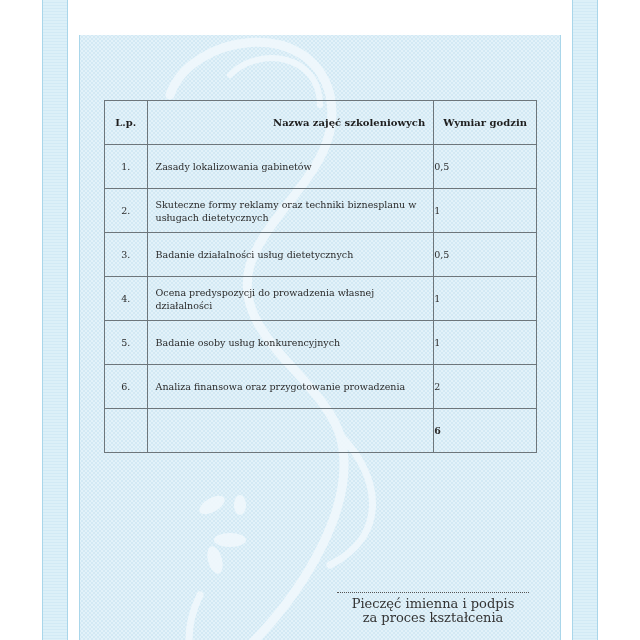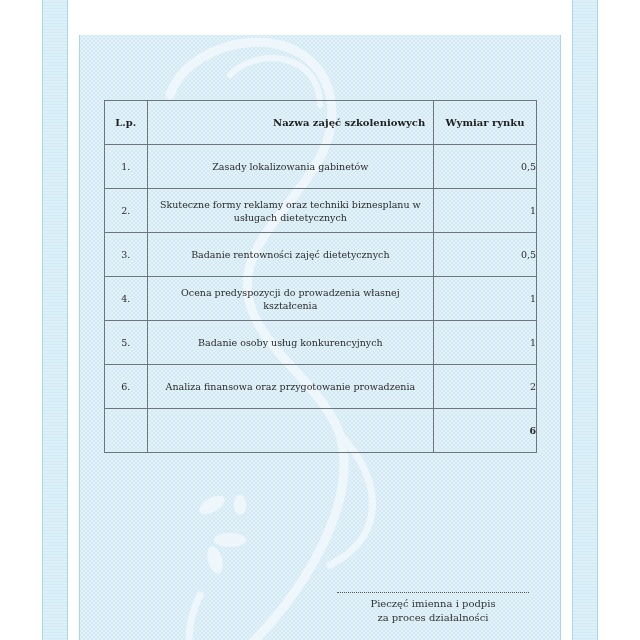--- a/index.html
+++ b/index.html
@@ -33,26 +33,26 @@
     table.course {
       position: absolute; left: 24px; top: 65px;
       width: 433px; border-collapse: collapse;
       font-size: 9.5px; color: #2b2b2b;
     }
     table.course td, table.course th {
       border: 1px solid #6d767b; height: 43px; padding: 0;
     }
     table.course th { font-weight: bold; font-size: 10px; color: #1e1e1e; text-align: center; }
     .c-lp { width: 43px; text-align: center; }
-    .c-name { width: 283px; text-align: center; padding-left: 8px !important; padding-right: 8px !important; line-height: 13px; }
-    .c-hours { width: 106px; text-align: right; }
+    .c-name { width: 283px; text-align: left; padding-left: 8px !important; padding-right: 8px !important; line-height: 13px; }
+    .c-hours { width: 106px; text-align: left; }
     .bold { font-weight: bold; }
     .sign {
       position: absolute; left: 257px; top: 557px; width: 192px;
-      text-align: center; color: #333; font-size: 10px; line-height: 13.5px;
+      text-align: center; color: #333; font-size: 13px; line-height: 13.5px;
     }
     .sign .dots { border-top: 1px dotted #555; margin-bottom: 4px; height: 0; }
   </style>
 </head>
 <body>
 
 <div class="strip left"></div>
 <div class="strip right"></div>
 
 <div class="page">
@@ -69,40 +69,40 @@
       <ellipse cx="135" cy="525" rx="7" ry="14" transform="rotate(-15 135 525)"></ellipse>
       <ellipse cx="160" cy="470" rx="6" ry="10"></ellipse>
     </g>
   </svg>
 
   <table class="course">
     <tbody>
         <tr>
       <th class="c-lp">L.p.</th>
       <th class="c-name" style="text-align:right">Nazwa zajęć szkoleniowych</th>
-      <th class="c-hours">Wymiar rynku</th>
+      <th class="c-hours">Wymiar godzin</th>
     </tr>
     <tr>
       <td class="c-lp">1.</td>
       <td class="c-name">Zasady lokalizowania gabinetów</td>
       <td class="c-hours">0,5</td>
     </tr>
     <tr>
       <td class="c-lp">2.</td>
       <td class="c-name">Skuteczne formy reklamy oraz techniki biznesplanu w usługach dietetycznych</td>
       <td class="c-hours">1</td>
     </tr>
     <tr>
       <td class="c-lp">3.</td>
-      <td class="c-name">Badanie rentowności zajęć dietetycznych</td>
+      <td class="c-name">Badanie działalności usług dietetycznych</td>
       <td class="c-hours">0,5</td>
     </tr>
     <tr>
       <td class="c-lp">4.</td>
-      <td class="c-name">Ocena predyspozycji do prowadzenia własnej kształcenia</td>
+      <td class="c-name">Ocena predyspozycji do prowadzenia własnej działalności</td>
       <td class="c-hours">1</td>
     </tr>
     <tr>
       <td class="c-lp">5.</td>
       <td class="c-name">Badanie osoby usług konkurencyjnych</td>
       <td class="c-hours">1</td>
     </tr>
     <tr>
       <td class="c-lp">6.</td>
       <td class="c-name">Analiza finansowa oraz przygotowanie prowadzenia</td>
@@ -112,15 +112,15 @@
       <td class="c-lp"></td>
       <td class="c-name"></td>
       <td class="c-hours bold">6</td>
     </tr>
   </tbody>
     </table>
 
   <div class="sign">
     <div class="dots"></div>
     <div>Pieczęć imienna i podpis</div>
-    <div>za proces działalności</div>
+    <div>za proces kształcenia</div>
   </div>
 </div>
 
 </body></html>

